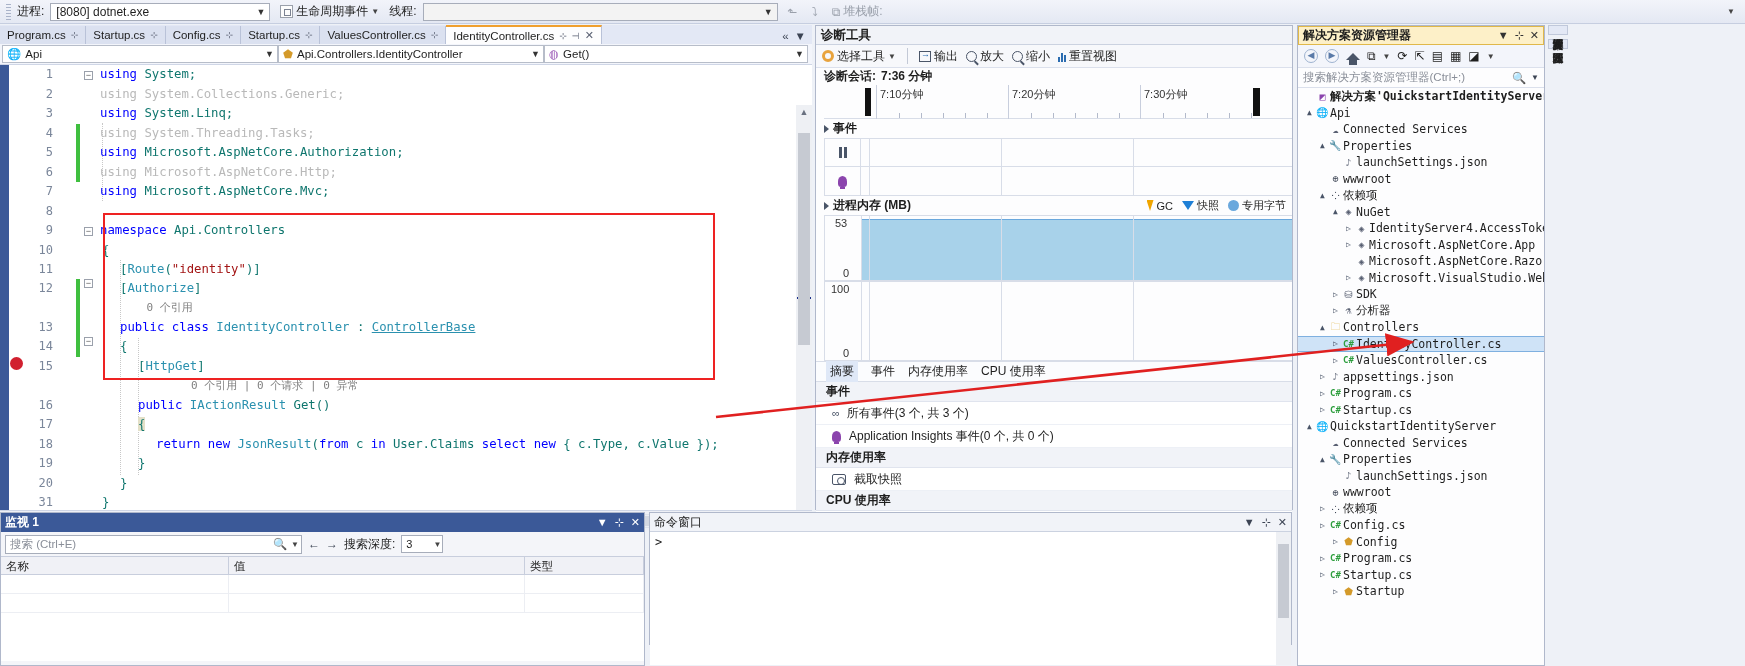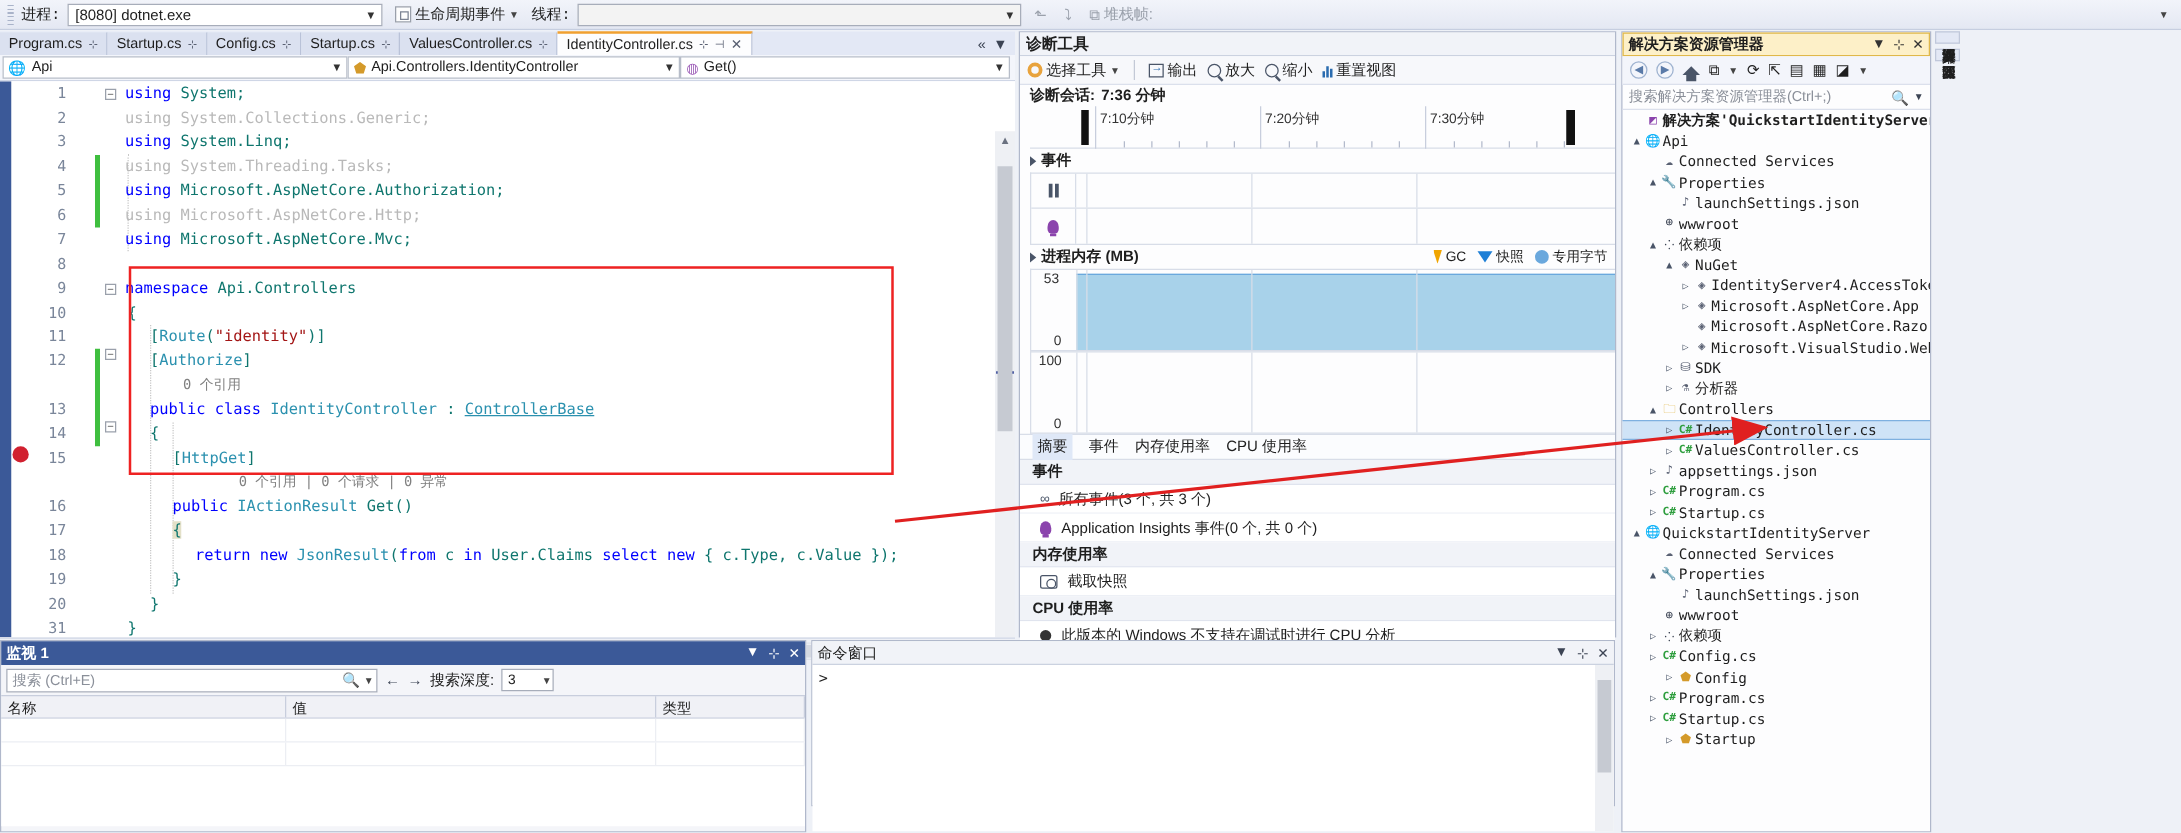--- a/index.html
+++ b/index.html
@@ -14,21 +14,21 @@
   }
   #app { position: relative; width: 1745px; height: 666px; }
 
   
   .debug-bar {
     position: absolute; left: 0; top: 0; width: 1745px; height: 24px;
     background: linear-gradient(#f2f4fa,#e4e8f3);
     border-bottom: 1px solid #c6cee0;
     display: flex; align-items: center; gap: 6px; padding: 0 6px;
   }
-  .db-label { font-size: 12px; color: #1e1e1e; white-space: nowrap; font-family: Liberation Mono, monospace; }
+  .db-label { font-size: 12px; color: #1e1e1e; white-space: nowrap; }
   .db-grip { width: 5px; height: 16px;
     background: repeating-linear-gradient(to bottom,#a9b3c9 0 1px,transparent 1px 3px);
   }
   .combo {
     height: 18px; background: #fff; border: 1px solid #a7adba;
     display: flex; align-items: center; padding: 0 2px 0 5px;
     font-size: 12px; white-space: nowrap;
   }
   .combo .cap { flex: 1; overflow: hidden; }
   .combo .arw { width: 13px; text-align: center; color: #333; font-size: 9px; }
@@ -225,21 +225,21 @@
   .annot { position: absolute; left: 0; top: 0; width: 1745px; height: 666px; pointer-events: none; }
 </style>
 </head>
 <body>
 
 <div id="app">
 
   <div class="debug-bar">
     <div class="db-grip"></div>
     <span class="db-label">进程:</span>
-    <div class="combo" style="width:252px">
+    <div class="combo" style="width:220px">
       <span class="cap">[8080] dotnet.exe</span>
       <span class="arw">▼</span>
     </div>
     <div class="tb-btn">
       <span class="sq-ico"></span>
       <span>生命周期事件</span>
       <span class="tiny-arw">▼</span>
     </div>
     <span class="db-label">线程:</span>
     <div class="combo" style="width:355px;background:#f3f3f3">
@@ -496,21 +496,21 @@
     <div class="graph" style="height:66px">
       <span class="axlabel" style="left:10px;top:1px">53</span>
       <span class="axlabel" style="left:18px;bottom:1px">0</span>
       <div class="mem-fill" style="top:3px;bottom:0"></div>
       <div class="vgrid" style="left:36px"></div>
         <div class="vgrid" style="left:44px"></div>
       <div class="vgrid" style="left:176px"></div>
         <div class="vgrid" style="left:308px"></div>
     </div>
 
-    <div class="graph" style="height:66px">
+    <div class="graph" style="height:80px">
       <span class="axlabel" style="left:6px;top:1px">100</span>
       <span class="axlabel" style="left:18px;bottom:1px">0</span>
       <div class="vgrid" style="left:36px"></div>
         <div class="vgrid" style="left:44px"></div>
       <div class="vgrid" style="left:176px"></div>
         <div class="vgrid" style="left:308px"></div>
     </div>
 
     <div class="tabs2">
       <span class="tab2 active">摘要</span>

